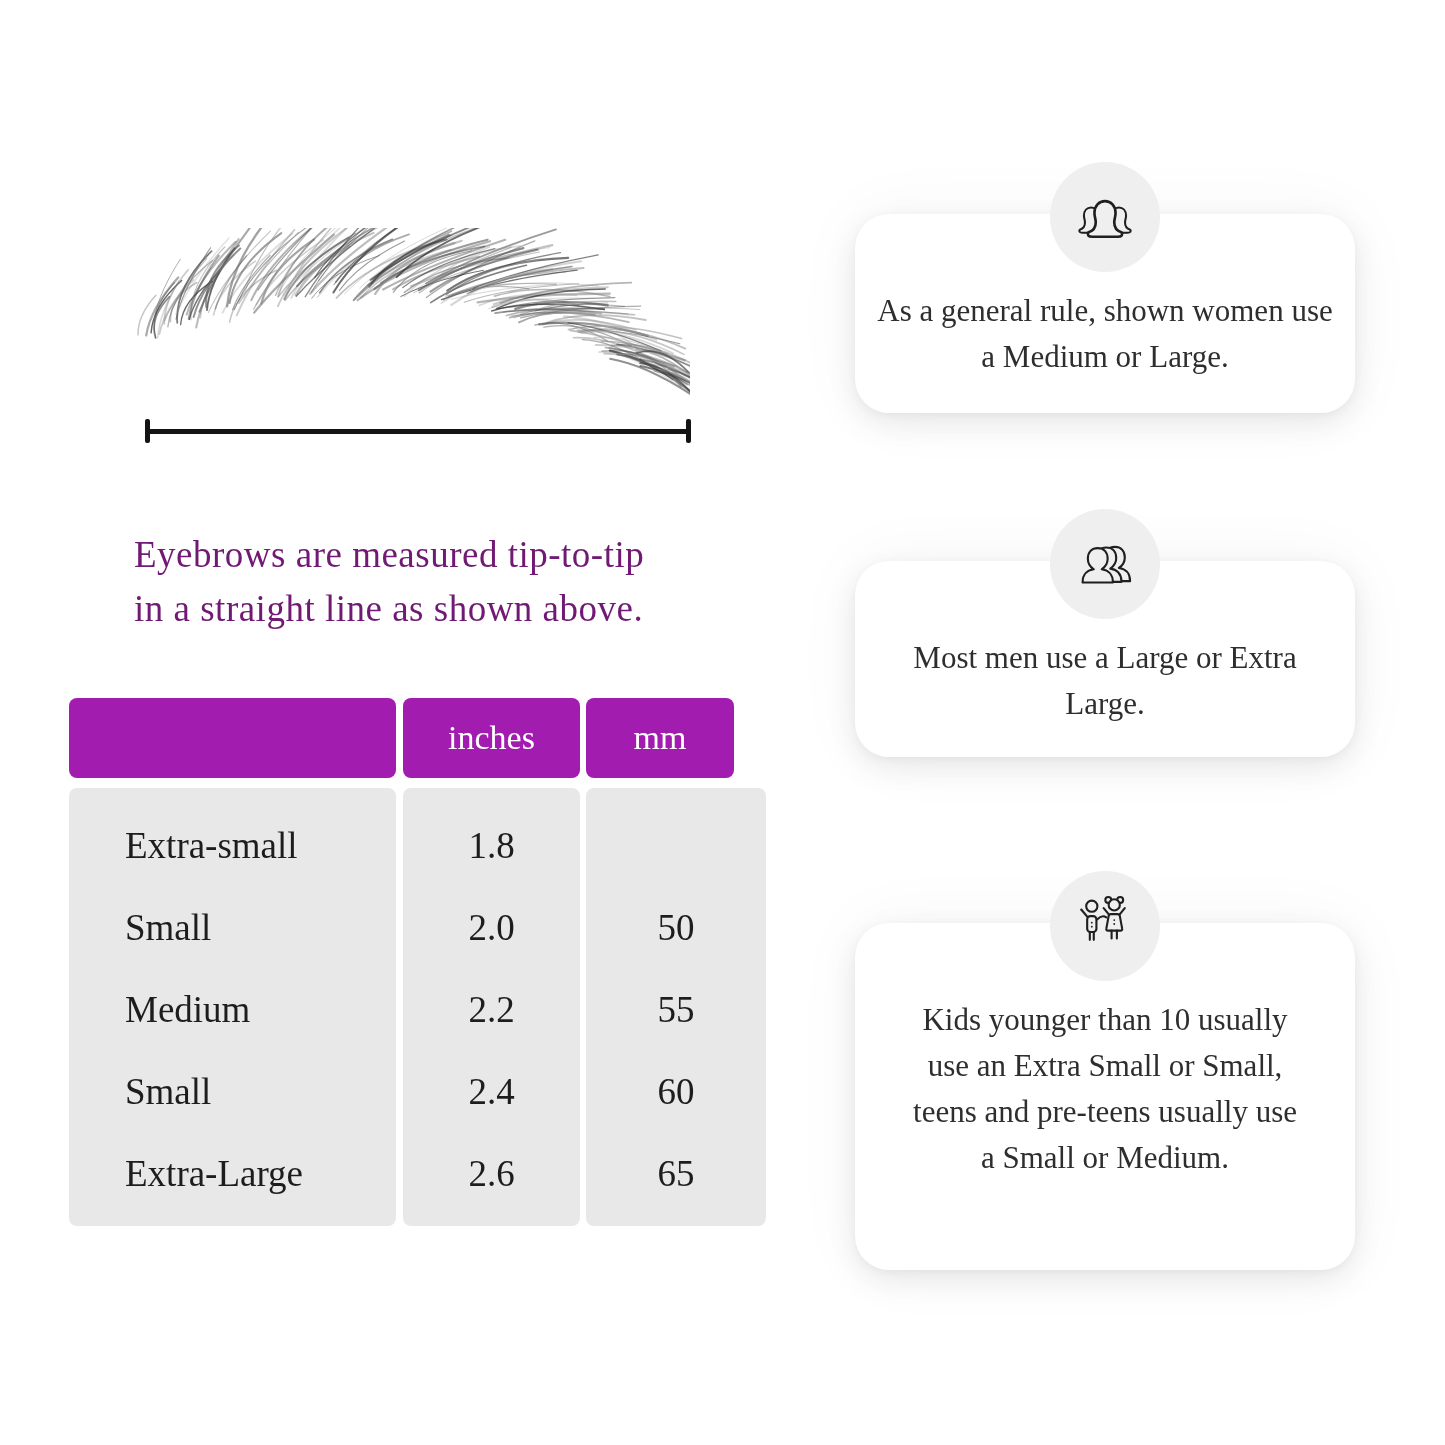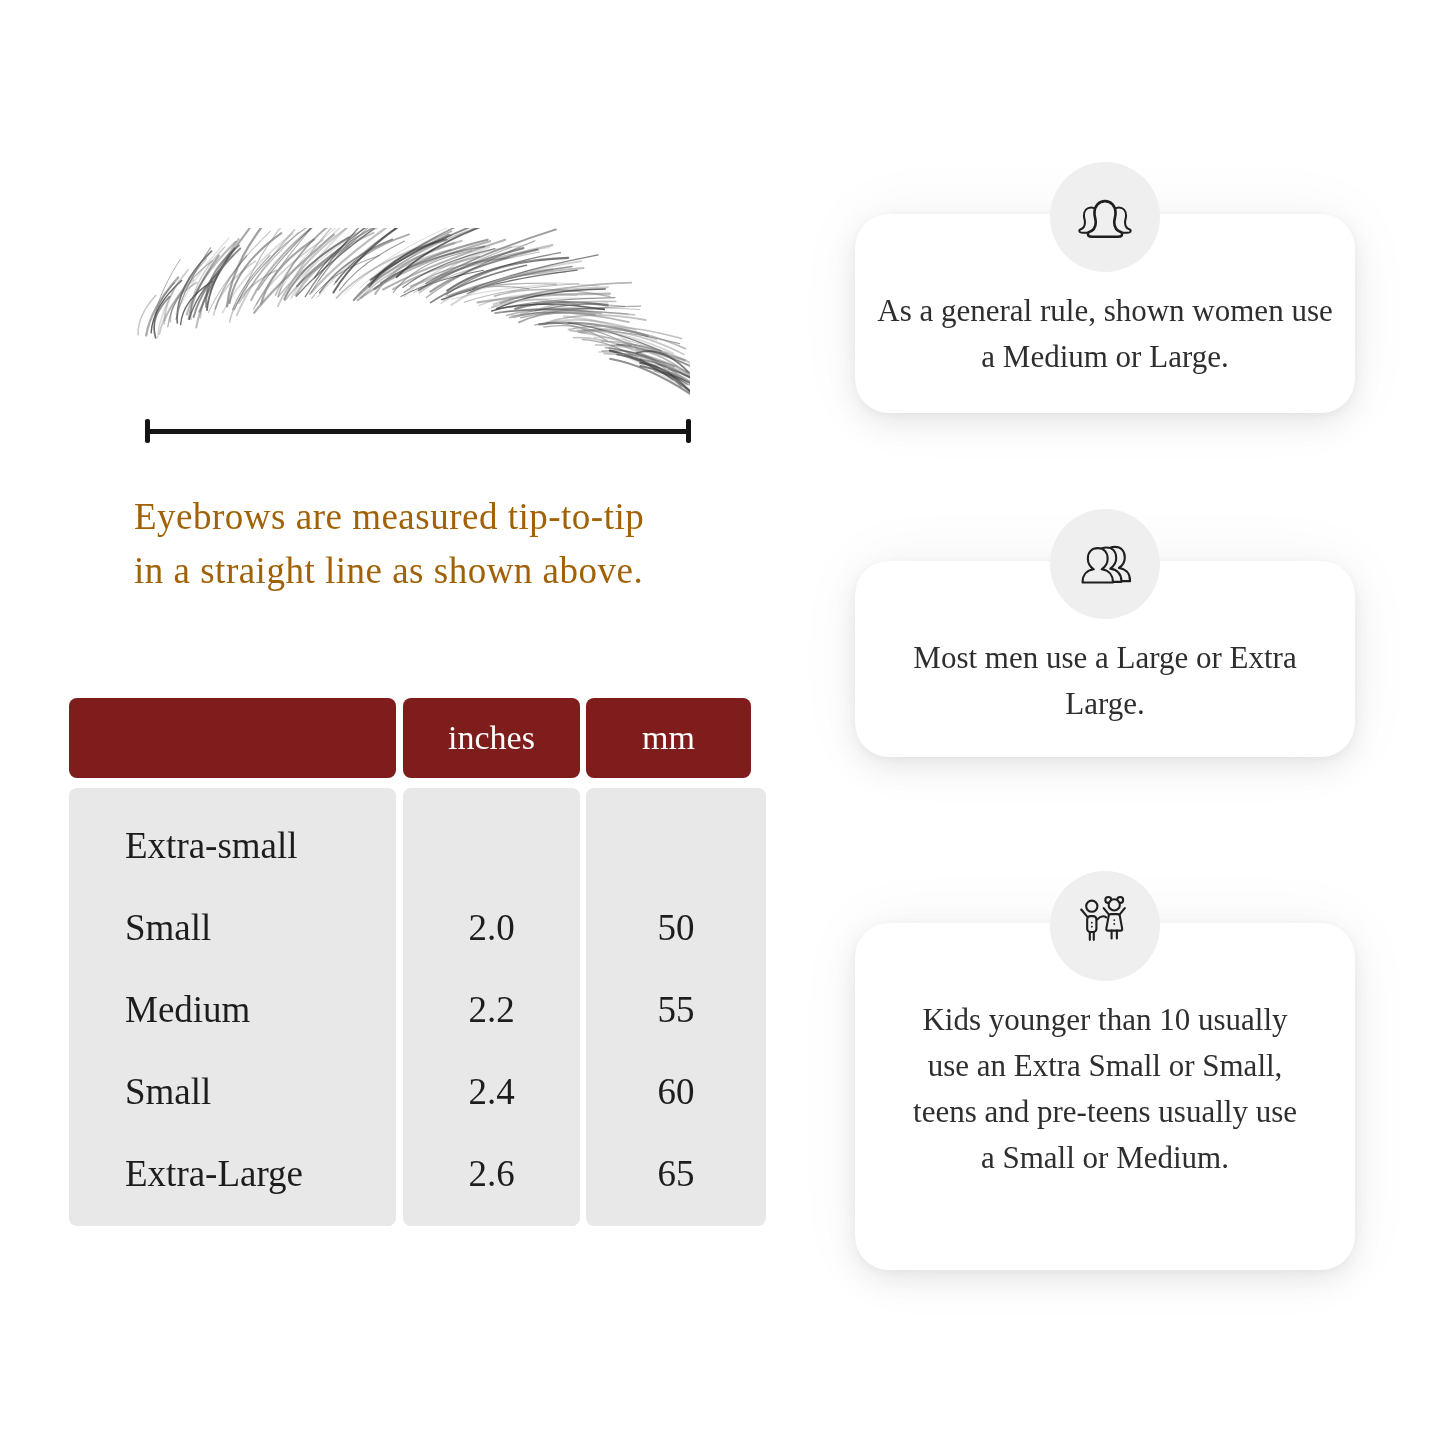--- a/index.html
+++ b/index.html
@@ -7,27 +7,27 @@
     position:relative;width:1445px;height:1445px;background:#ffffff;overflow:hidden;
     font-family:"Liberation Serif","DejaVu Serif",serif;color:#1d1d1d;
   }
   
   .brow-wrap{position:absolute;left:128px;top:228px;width:562px;height:170px;}
   .measure{position:absolute;left:145px;top:417px;width:546px;height:28px;}
   .measure .bar{position:absolute;left:2px;top:12px;width:542px;height:5px;background:#141414;border-radius:2px;}
   .measure .cap{position:absolute;top:2px;width:5px;height:24px;background:#141414;border-radius:2px;}
   .measure .cap.left{left:0;}
   .measure .cap.right{left:541px;}
-  .caption{position:absolute;left:134px;top:490px;font-size:37px;line-height:54px;color:#a16207;letter-spacing:.5px;}
+  .caption{position:absolute;left:134px;top:528px;font-size:37px;line-height:54px;color:#701a75;letter-spacing:.5px;}
   
   .th,.tb{position:absolute;border-radius:8px;}
-  .th{background:#7f1d1d;color:#fff;top:698px;height:80px;display:flex;align-items:center;justify-content:center;font-size:34px;}
+  .th{background:#a21caf;color:#fff;top:698px;height:80px;display:flex;align-items:center;justify-content:center;font-size:34px;}
   .th.c1{left:69px;width:327px;}
   .th.c2{left:403px;width:177px;}
-  .th.c3{left:586px;width:165px;}
+  .th.c3{left:586px;width:148px;}
   .tb{background:#e9e8e8;top:788px;height:438px;}
   .tb.c1{left:69px;width:327px;}
   .tb.c2{left:403px;width:177px;}
   .tb.c3{left:586px;width:180px;}
   .t-row{position:absolute;left:69px;width:697px;height:82px;font-size:37px;color:#1d1d1d;}
   .t-row span{position:absolute;top:0;height:82px;display:flex;align-items:center;}
   .t-row .cell-name{left:56px;width:265px;justify-content:flex-start;}
   .t-row .cell-in{left:334px;width:177px;justify-content:center;}
   .t-row .cell-mm{left:517px;width:180px;justify-content:center;}
   
@@ -265,20 +265,21 @@
   <div class="th c1"></div>
   <div class="th c2">inches</div>
   <div class="th c3">mm</div>
 
   <div class="tb c1"></div>
   <div class="tb c2"></div>
   <div class="tb c3"></div>
 
   <div class="t-row" style="top:804px">
     <span class="cell-name">Extra-small</span>
+    <span class="cell-in">1.8</span>
   </div>
   <div class="t-row" style="top:886px">
     <span class="cell-name">Small</span>
     <span class="cell-in">2.0</span>
     <span class="cell-mm">50</span>
   </div>
   <div class="t-row" style="top:968px">
     <span class="cell-name">Medium</span>
     <span class="cell-in">2.2</span>
     <span class="cell-mm">55</span>

